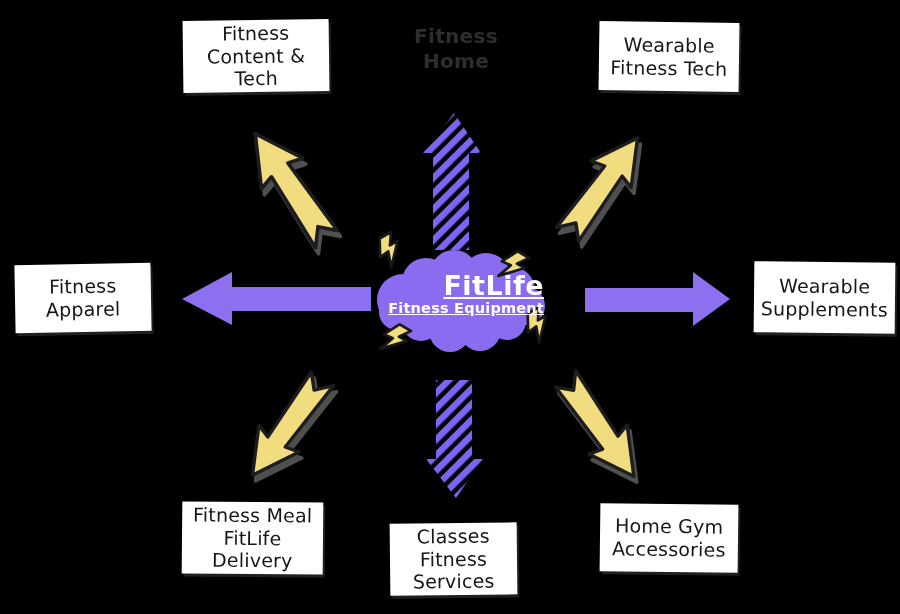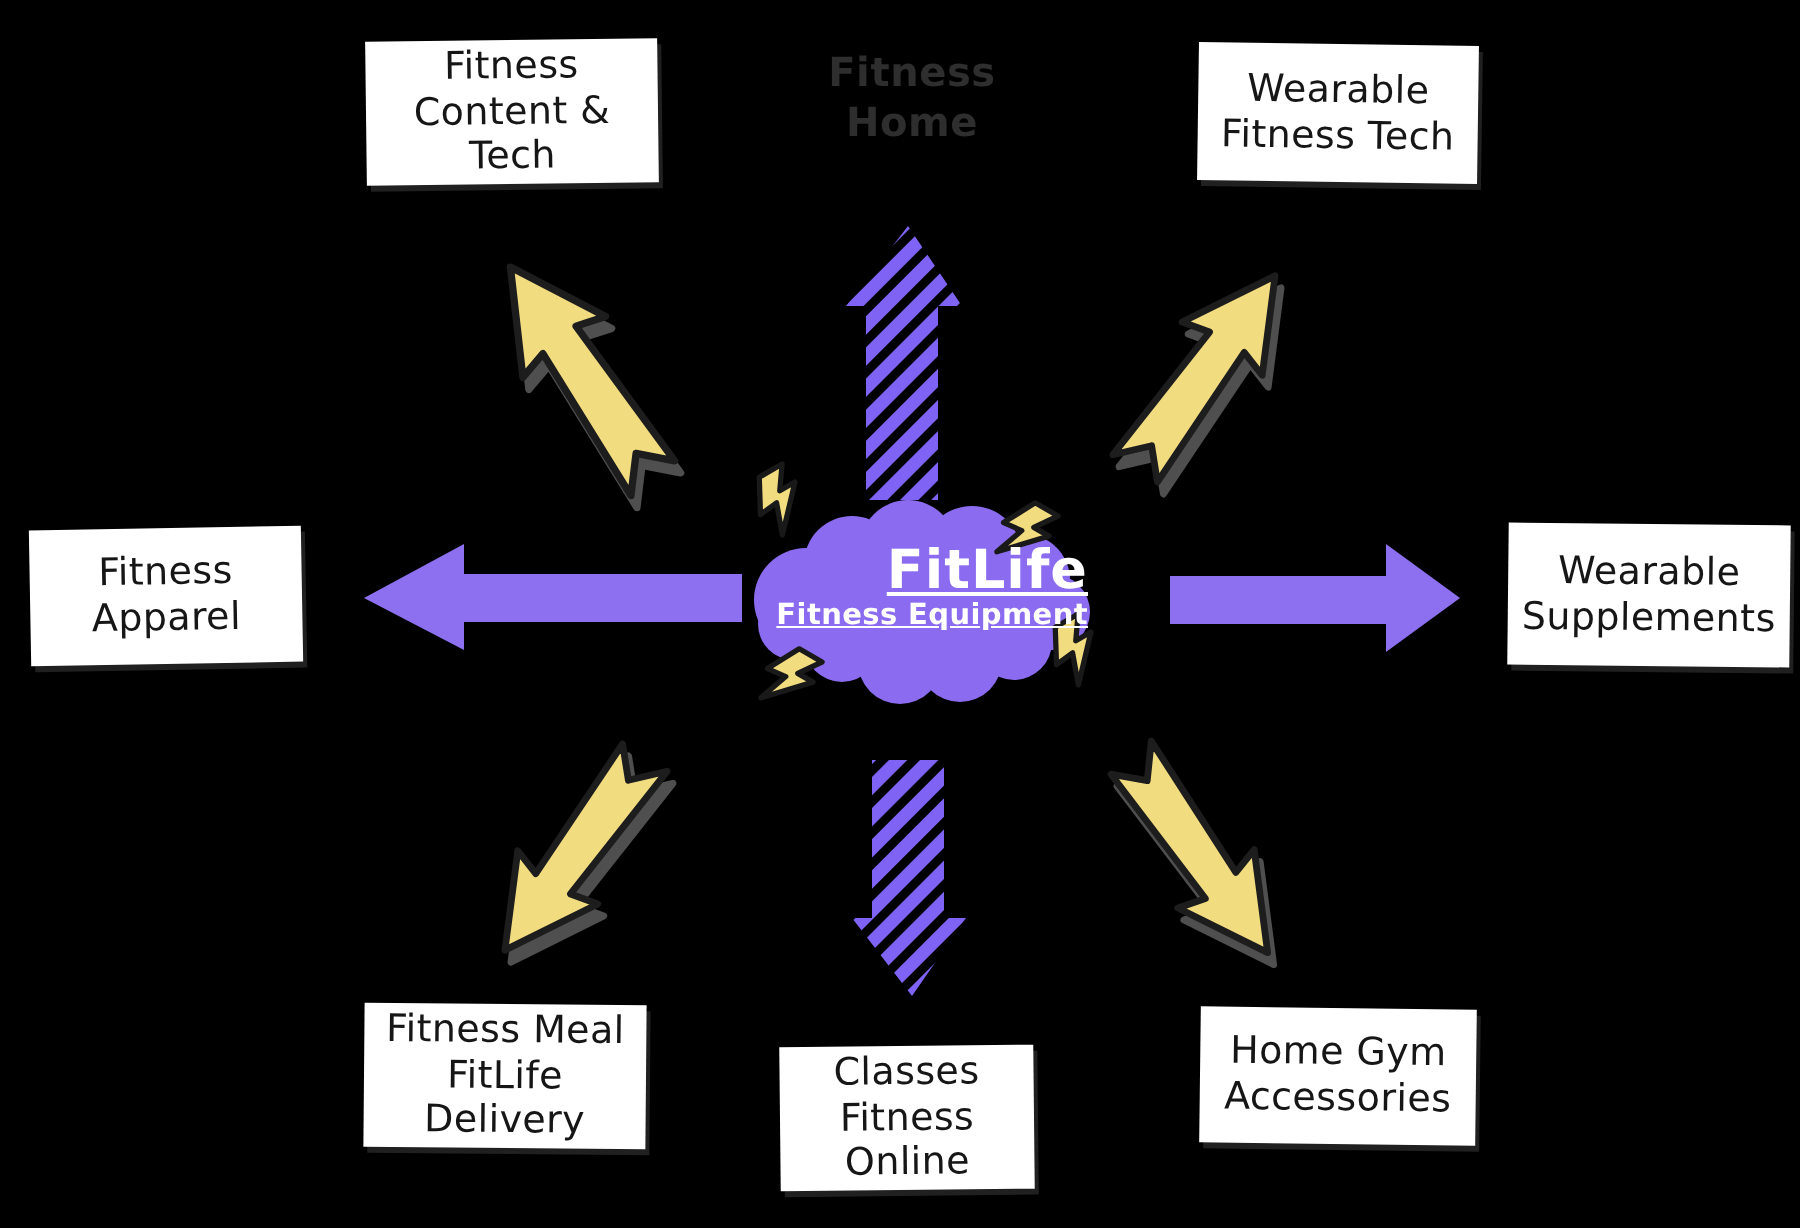--- a/index.html
+++ b/index.html
@@ -130,21 +130,21 @@
 
   <div class="node" style="left:182px;top:502px;width:141px;height:72px;--rot:0.5deg">
     <span>Fitness Meal</span>
     <span>FitLife</span>
     <span>Delivery</span>
   </div>
 
   <div class="node" style="left:390px;top:523px;width:127px;height:72px;--rot:-0.6deg">
     <span>Classes</span>
     <span>Fitness</span>
-    <span>Online</span>
+    <span>Services</span>
   </div>
 
   <div class="node" style="left:600px;top:504px;width:138px;height:68px;--rot:0.7deg">
     <span>Home Gym</span>
     <span>Accessories</span>
   </div>
 
 </div>
 
 </body></html>

